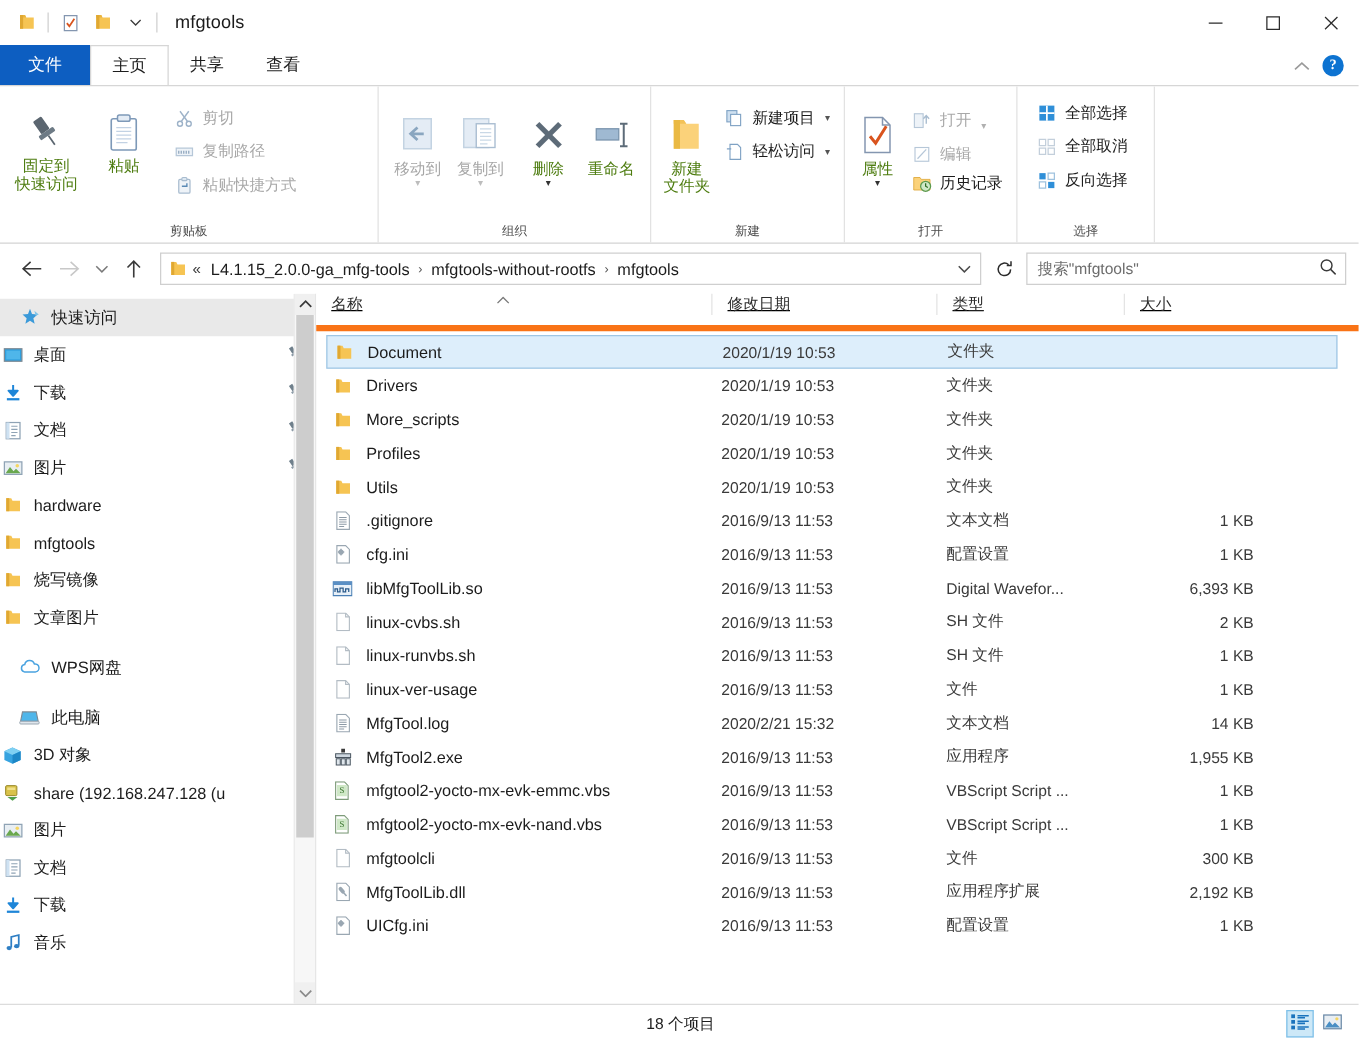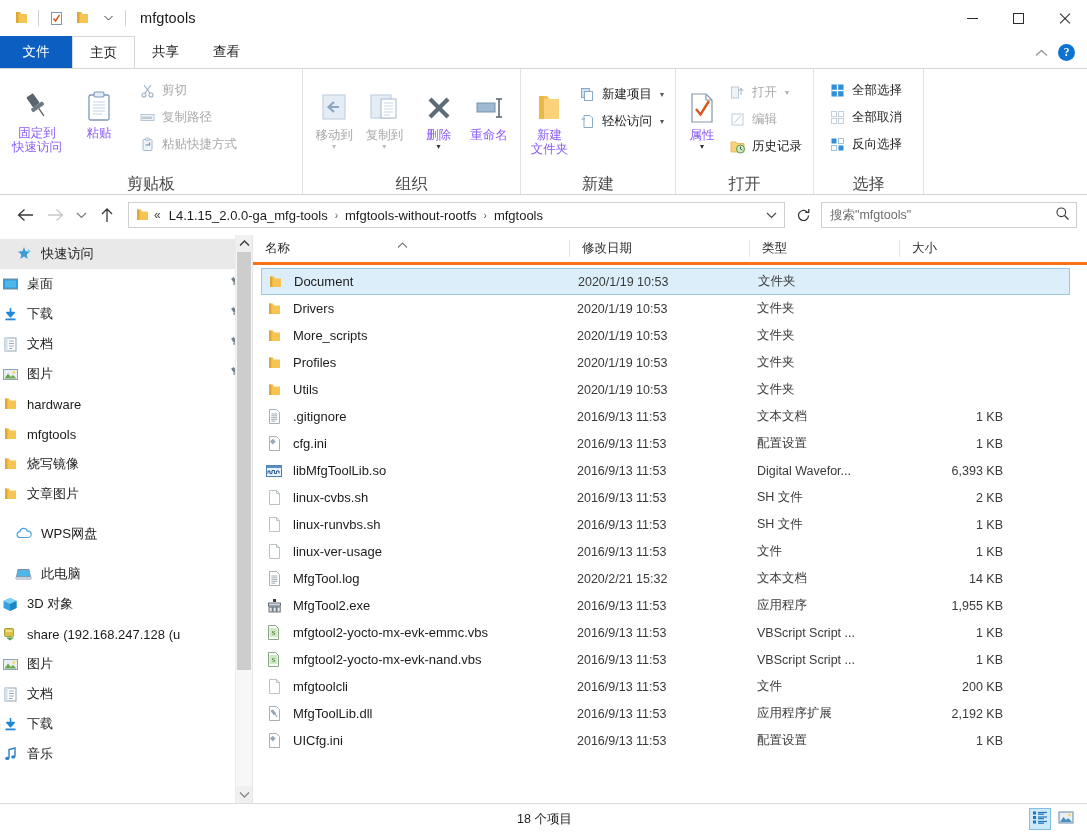--- a/index.html
+++ b/index.html
@@ -70,37 +70,37 @@
     border-top: 1px solid #d6d6d6;
     border-bottom: 1px solid #d3d3d3;
     display: flex; position: relative;
     overflow: hidden;
   }
   .rgroup { display: flex; flex-direction: column; height: 126px; position: relative; }
   .rgroup + .rgroup { border-left: 1px solid #e2e2e2; }
   .rgroup-body { flex: 1; display: flex; align-items: flex-start; padding: 6px 6px 0 6px; }
   .rgroup-label {
     height: 21px; display: flex; align-items: center; justify-content: center;
-    font-size: 16px; color: #4a4a4a;
+    font-size: 10px; color: #4a4a4a;
   }
 
   .big-btn {
     width: 62px; display: flex; flex-direction: column; align-items: center;
     padding-top: 4px; gap: 3px; text-align: center;
   }
   .big-btn .bi { height: 44px; display: flex; align-items: flex-end; justify-content: center; }
-  .big-btn .bl { font-size: 12.5px; line-height: 14px; color: #8b5cf6; }
+  .big-btn .bl { font-size: 12.5px; line-height: 14px; color: #4d7c0f; }
   .big-btn.dim .bl { color: #a6a6a6; }
 
   .small-col { display: flex; flex-direction: column; padding-top: 2px; gap: 1px; }
   .small-btn {
     display: flex; align-items: center; gap: 6px; height: 26px; padding: 0 5px;
     font-size: 12.5px; color: #1c1c1c; white-space: nowrap;
   }
-  .small-btn.dim { color: #a8a8a8; }
+  .small-btn.dim { color: #a8a8a8; align-items: flex-end; }
   .small-btn .si { width: 17px; height: 17px; display:flex; align-items:center; justify-content:center; flex: 0 0 17px; }
   .caret { font-size: 8px; color: #555; margin-left: 2px; }
   .caret.dim { color: #b0b0b0; }
   .sub-caret { font-size: 8px; color: #333; line-height: 6px; margin-top:-1px; }
 
   
   .addressbar {
     height: 40px; min-height: 40px; display: flex; align-items: center;
     background: #ffffff; padding: 0 10px; gap: 0px;
   }
@@ -154,22 +154,22 @@
     position: absolute; right: 0; top: 0; width: 17px; height: 100%;
     background: #f0f0f0; border-left: 1px solid #ececec;
   }
   .nsb-arrow { height: 17px; display: flex; align-items: center; justify-content: center; font-size: 9px; color: #5a5a5a; background:#f0f0f0;}
   .nsb-track { position: absolute; top: 17px; bottom: 17px; left: 0; right: 0; background: #f7f7f7; }
   .nsb-thumb { position: absolute; left: 1px; right: 1px; top: 0px; height: 418px; background: #cdcdcd; }
 
   .contentpane { flex: 1; display: flex; flex-direction: column; min-width: 0; background: #fff; border-left: 1px solid #e6e6e6; }
 
   .colheader {
-    height: 30px; min-height: 30px; display: flex; align-items: center;
-    border-bottom: 3px solid #f97316; background: #ffffff; position: relative;
+    height: 30px; min-height: 30px; display: flex; align-items: flex-start;
+    border-bottom: 5px solid #f97316; background: #ffffff; position: relative; text-decoration: underline;
   }
   .col {
     display: flex; align-items: center; font-size: 12.5px; color: #2b2b2b;
     padding-left: 12px; position: relative;
   }
   .col + .col { border-left: 1px solid #e4e4e4; }
   .col-name { width: 316px; min-width: 316px; }
   .col-date { width: 180px; min-width: 180px; }
   .col-type { width: 150px; min-width: 150px; }
   .col-size { width: 110px; min-width: 110px; }
@@ -1121,21 +1121,21 @@
             <span class="fi">
                 <svg width="13" height="15" viewBox="0 0 13 15">
                   <path d="M1.5 0.5h7l3 3v11h-10z" fill="#fff" stroke="#b3bcc4" stroke-width="0.9"></path>
                   <path d="M8.5 0.5 v3 h3" fill="none" stroke="#b3bcc4" stroke-width="0.9"></path>
                 </svg>
               </span>
             <span>mfgtoolcli</span>
           </div>
           <div class="fdate">2016/9/13 11:53</div>
           <div class="ftype">文件</div>
-          <div class="fsize">200 KB</div>
+          <div class="fsize">300 KB</div>
         </div>
 
         <div class="frow">
           <div class="fname">
             <span class="fi">
                 <svg width="13" height="15" viewBox="0 0 13 15">
                   <path d="M1.5 0.5h7l3 3v11h-10z" fill="#fff" stroke="#9aa7b2" stroke-width="0.9"></path>
                   <g transform="rotate(-40 6 7)">
                     <rect x="4.5" y="3" width="3" height="6" rx="1.4" fill="#9aa7b2"></rect>
                     <rect x="5.4" y="8.5" width="1.2" height="3.5" fill="#9aa7b2"></rect>

